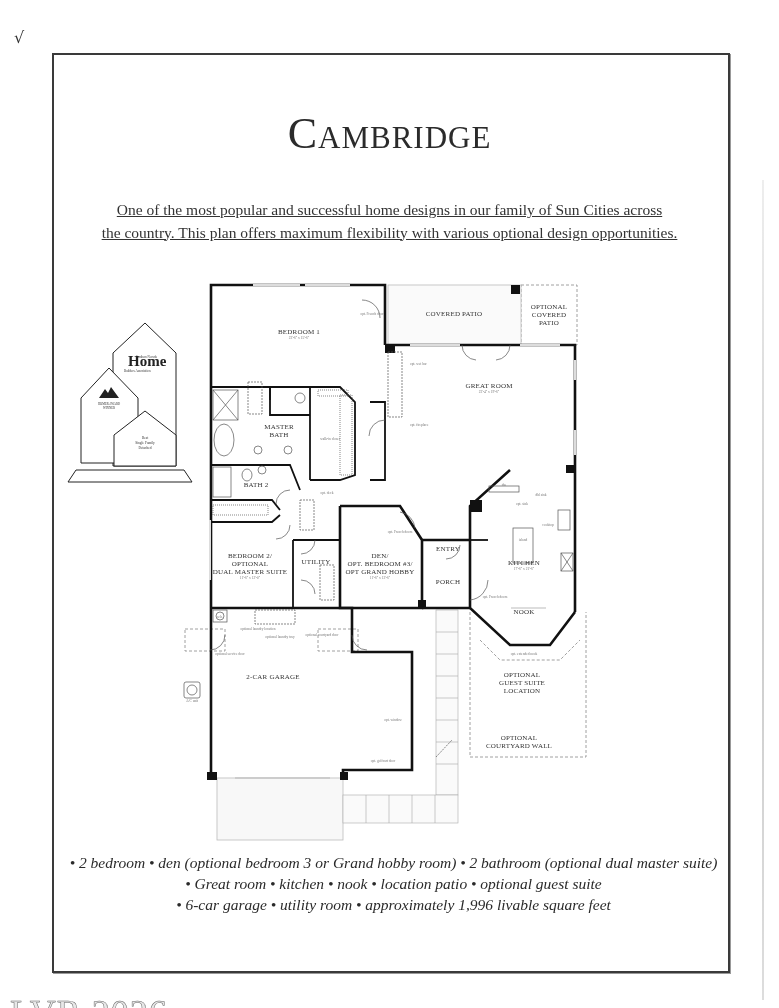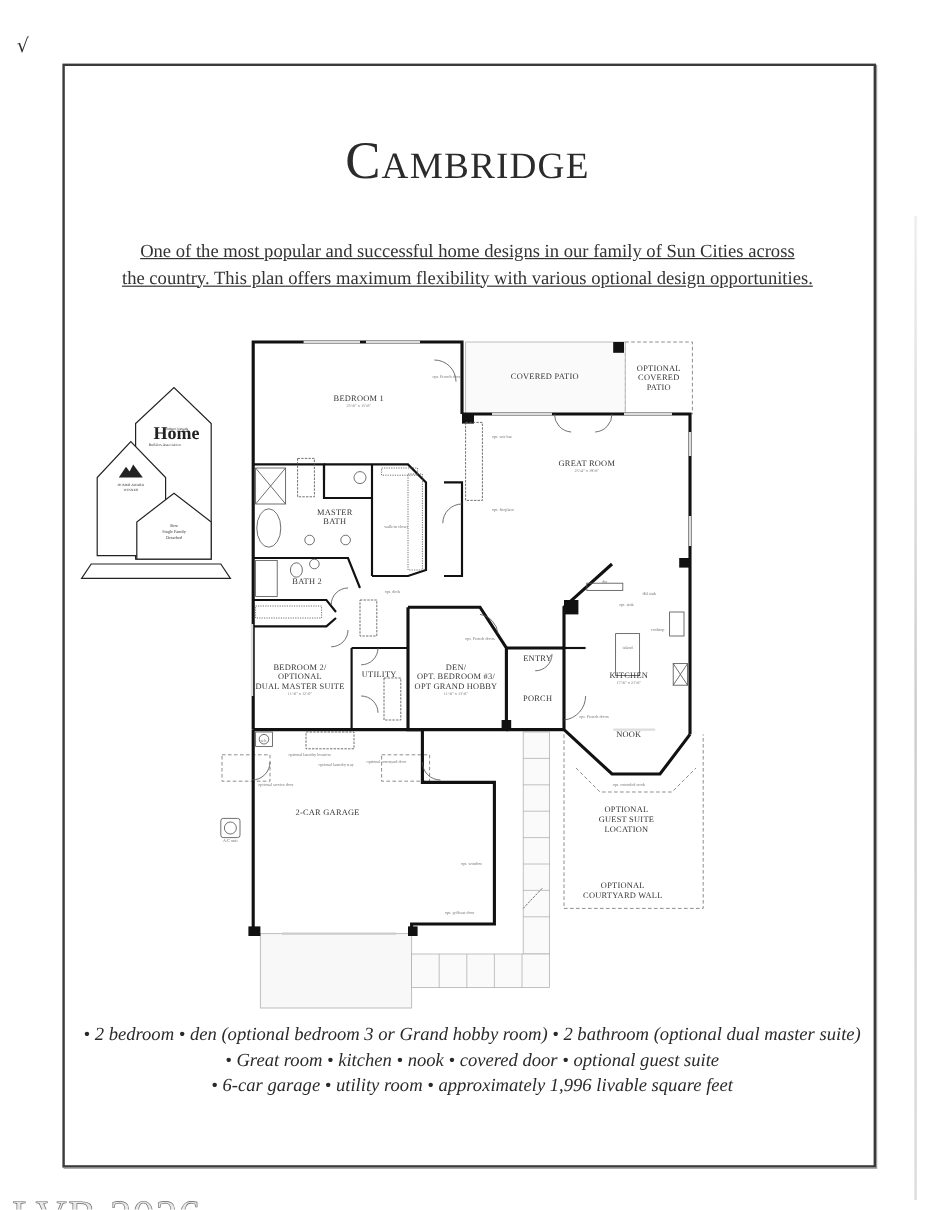--- a/index.html
+++ b/index.html
@@ -272,17 +272,17 @@
     <text class="lbl-sm" x="230" y="655" text-anchor="middle">optional service door</text>
     <text class="lbl-sm" x="322" y="636" text-anchor="middle">optional courtyard door</text>
     <text class="lbl-sm" x="192" y="702" text-anchor="middle">A/C unit</text>
     <text class="lbl-sm" x="393" y="721" text-anchor="middle">opt. window</text>
     <text class="lbl-sm" x="383" y="762" text-anchor="middle">opt. golfcart door</text>
   </g>
 </svg>
 
 <div class="features">
   <div>• 2 bedroom • den (optional bedroom 3 or Grand hobby room) • 2 bathroom (optional dual master suite)</div>
-  <div>• Great room • kitchen • nook • covered door • optional guest suite</div>
+  <div>• Great room • kitchen • nook • location patio • optional guest suite</div>
   <div>• 6-car garage • utility room •  approximately 1,996 livable square feet</div>
 </div>
 
 <div class="watermark">LVR 2026</div>
 
 </body></html>

